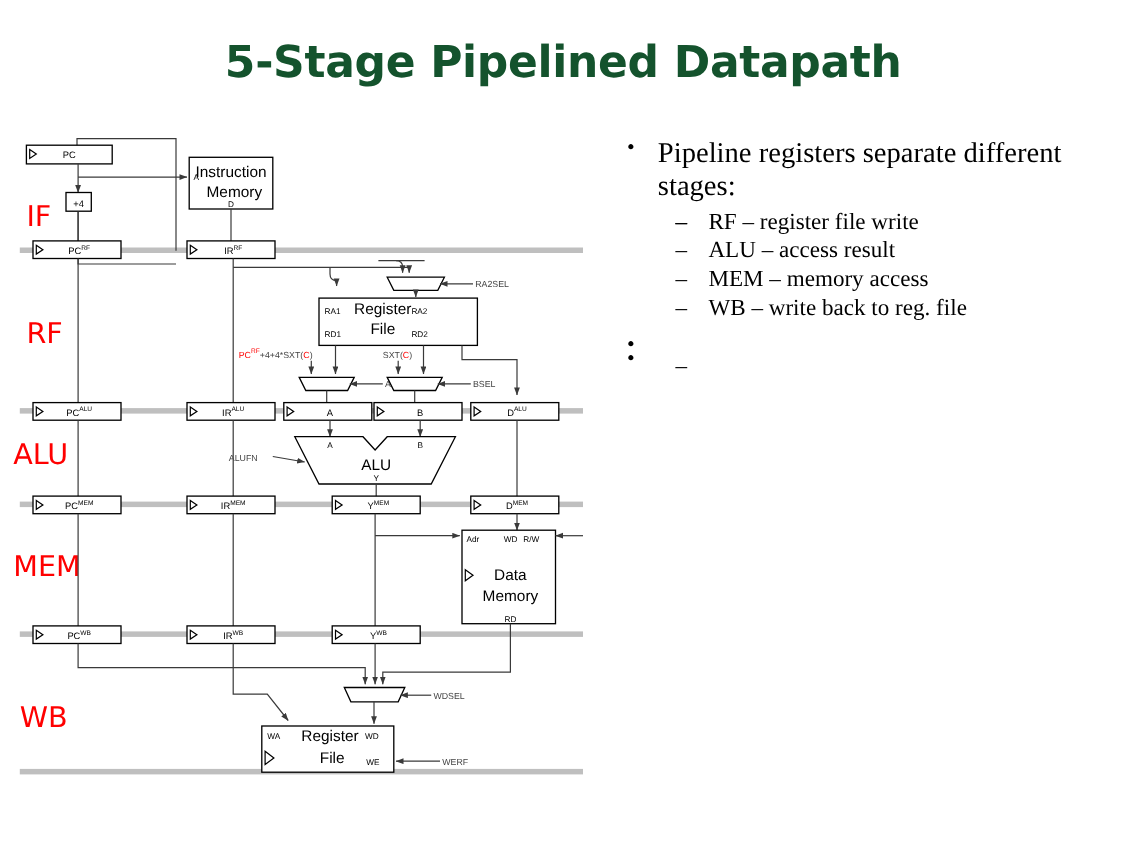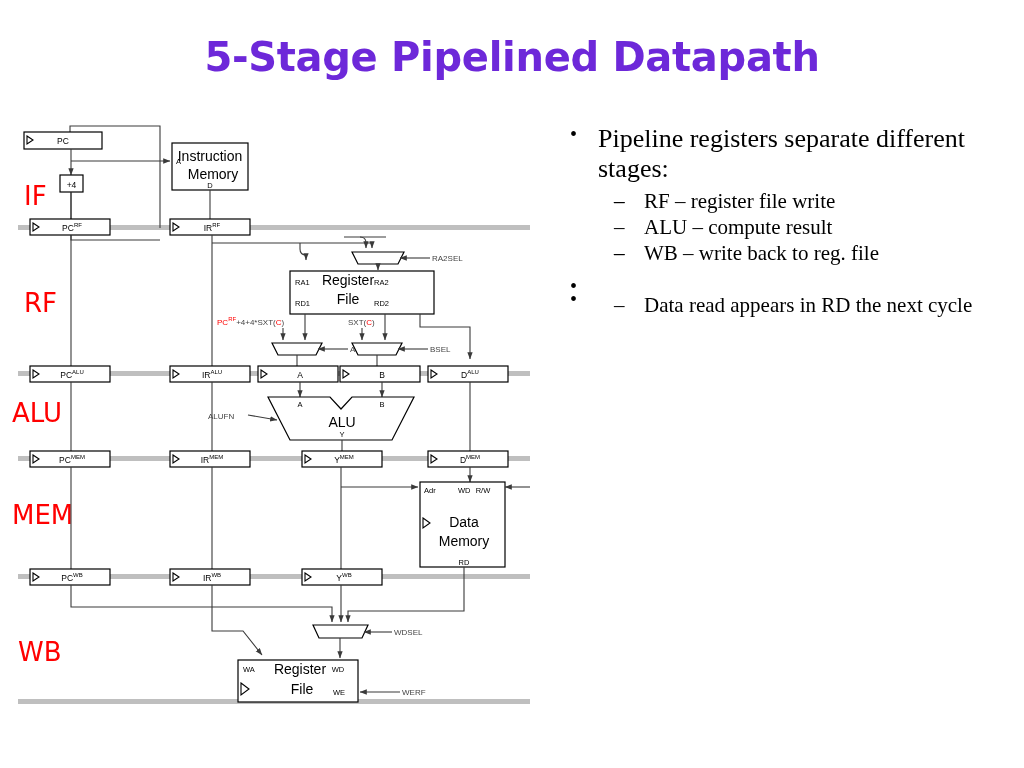--- a/index.html
+++ b/index.html
@@ -11,21 +11,21 @@
   #slide{position:absolute;inset:0;}
 
   
   .slide-title{
     position:absolute;left:0;top:34px;width:1024px;
     text-align:center;
     font-family:"DejaVu Sans", sans-serif;
     font-weight:bold;
     font-size:40px;
     letter-spacing:-0.3px;
-    color:#6d28d9;
+    color:#14532d;
     white-space:nowrap;
   }
 
   
   .bullets{
     position:absolute;left:548px;top:124px;width:452px;
     font-family:"Liberation Serif", serif;
     color:#000000;
   }
   .b1{position:relative;padding-left:50px;font-size:26px;line-height:1.17;margin-bottom:4px;}
@@ -64,40 +64,40 @@
     </div>
     <div class="b2">
       <span class="mk">–</span>
     </div>
     <div class="b2">
       <span class="mk">–</span>
       <span>RF – register file write</span>
     </div>
     <div class="b2">
       <span class="mk">–</span>
-      <span>ALU – compute result</span>
-    </div>
-    <div class="b2">
-      <span class="mk">–</span>
+      <span>ALU – access result</span>
+    </div>
+    <div class="b2">
+      <span class="mk">–</span>
+      <span>MEM – memory access</span>
     </div>
     <div class="b2">
       <span class="mk">–</span>
       <span>WB – write back to reg. file</span>
     </div>
     <div class="gap"></div>
     <div class="b1">
       <span class="mk">•</span>
     </div>
     <div class="gap"></div>
     <div class="b1">
       <span class="mk">•</span>
     </div>
     <div class="b2">
       <span class="mk">–</span>
-      <span>Data read appears in RD the next cycle</span>
     </div>
   </div>
 
   <div id="diagram">
   <svg width="540" height="600" viewBox="0 0 540 600">
     <defs>
       <marker id="ar" markerWidth="7" markerHeight="7" refX="6.2" refY="2.4" orient="auto">
         <path d="M0,0 L6.4,2.4 L0,4.8 z" fill="#3a3a3a"></path>
       </marker>
       <marker id="arb" markerWidth="7" markerHeight="7" refX="6.2" refY="2.4" orient="auto">

